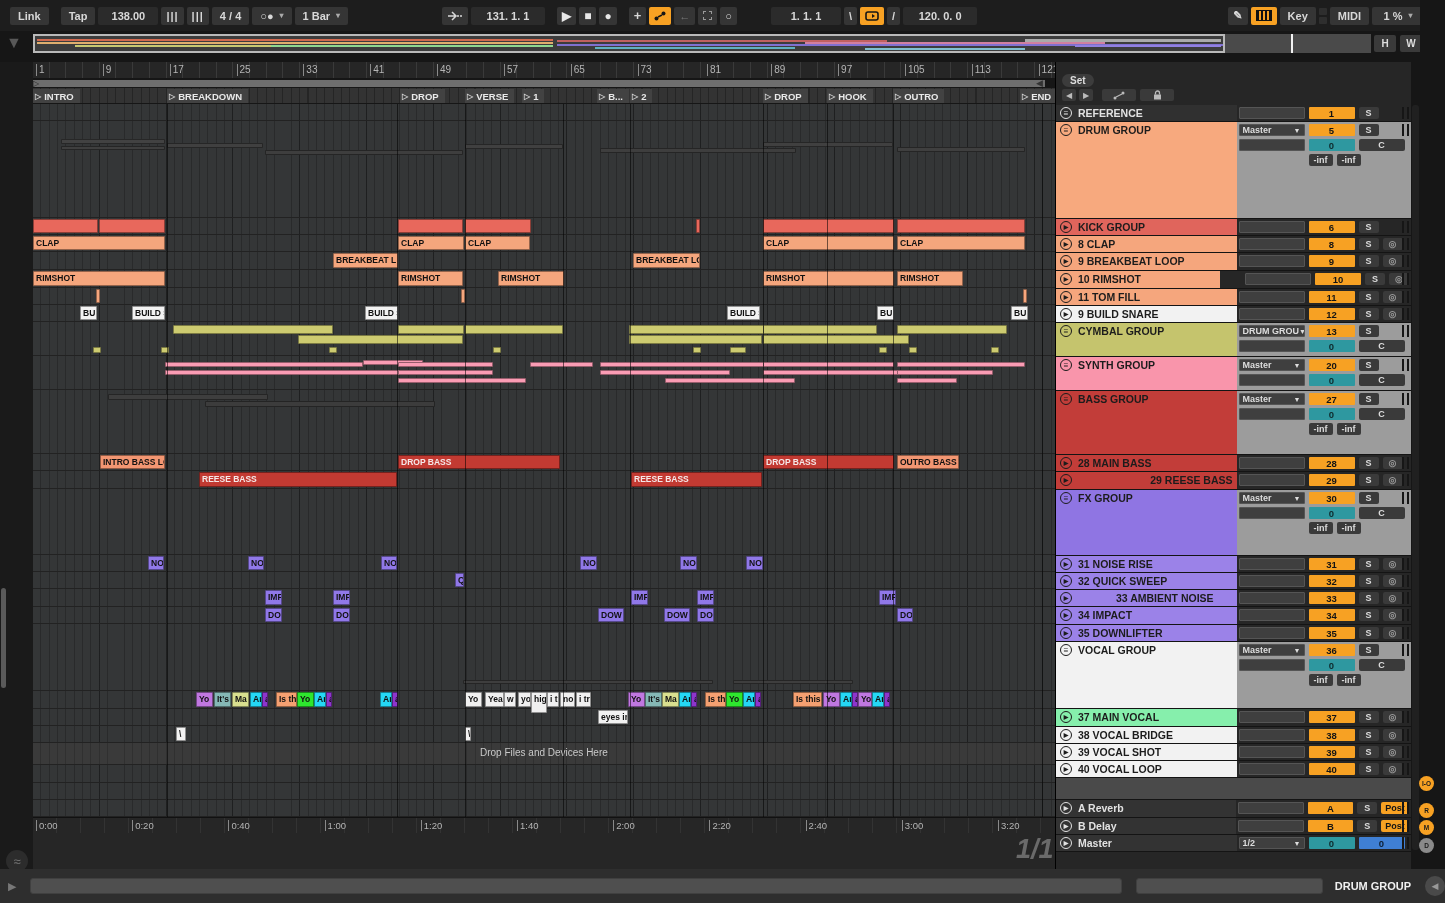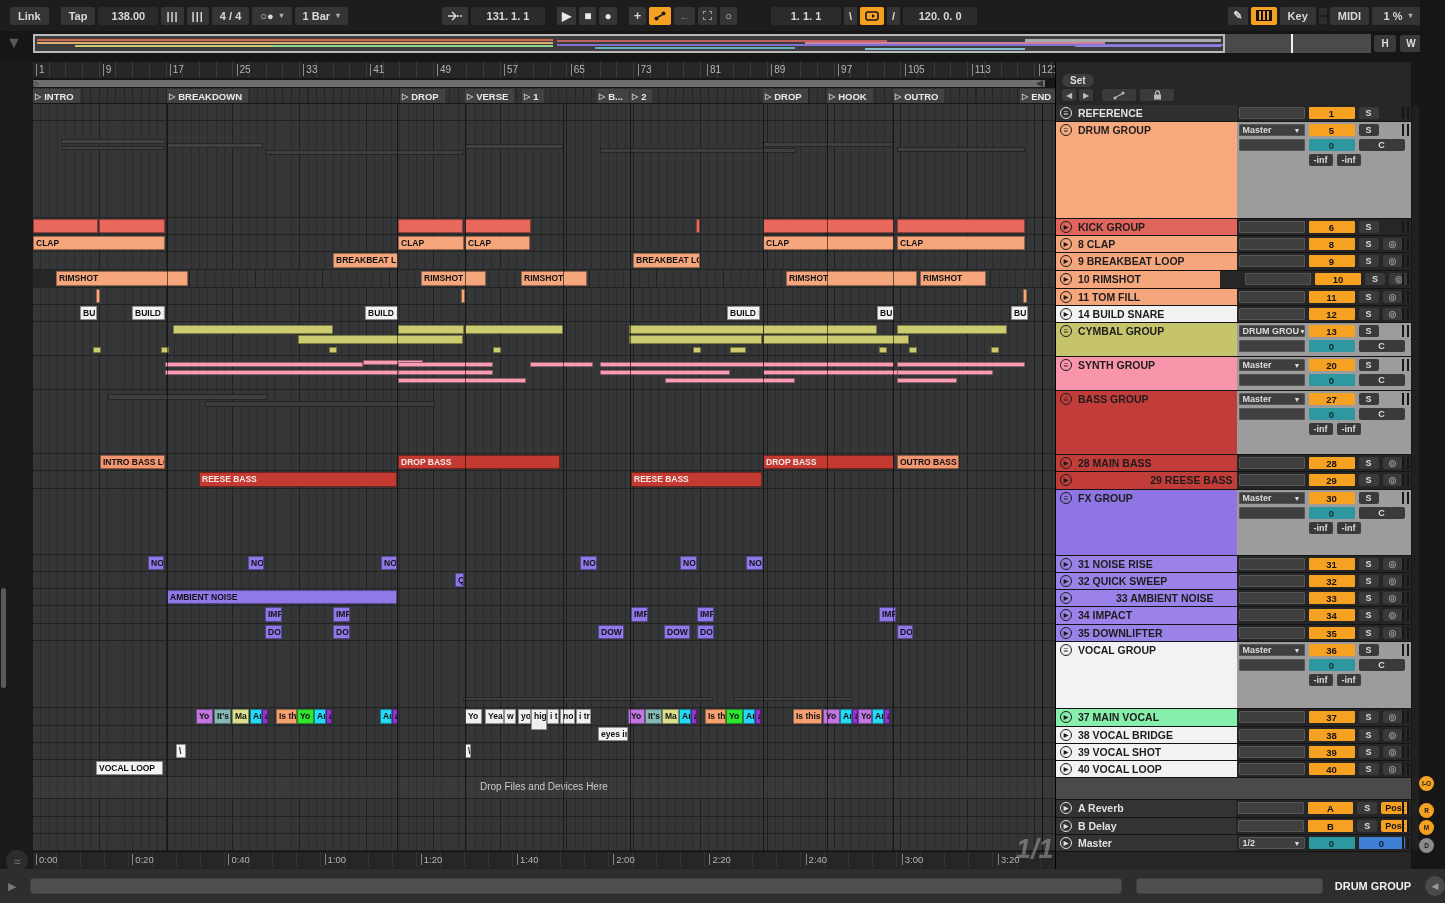--- a/index.html
+++ b/index.html
@@ -305,21 +305,21 @@
           <div class="clip dotted" style="left: 0px; width: 132px; top: 1px; height: 14px; background: rgb(245, 166, 125);"><span>CLAP</span></div>
           <div class="clip dotted" style="left: 365px; width: 66px; top: 1px; height: 14px; background: rgb(245, 166, 125);"><span>CLAP</span></div>
           <div class="clip dotted" style="left: 432px; width: 65px; top: 1px; height: 14px; background: rgb(245, 166, 125);"><span>CLAP</span></div>
           <div class="clip dotted" style="left: 730px; width: 131px; top: 1px; height: 14px; background: rgb(245, 166, 125);"><span>CLAP</span></div>
           <div class="clip dotted" style="left: 864px; width: 128px; top: 1px; height: 14px; background: rgb(245, 166, 125);"><span>CLAP</span></div>
         </div>
         <div class="lane" style="height: 18px;">
           <div class="clip dotted" style="left: 300px; width: 65px; top: 1px; height: 15px; background: rgb(245, 166, 125);"><span>BREAKBEAT L</span></div>
           <div class="clip dotted" style="left: 600px; width: 67px; top: 1px; height: 15px; background: rgb(245, 166, 125);"><span>BREAKBEAT LO</span></div>
         </div>
-        <div class="lane" style="height: 18px; margin-left: 23px;">
+        <div class="lane" style="height: 18px;">
           <div class="clip" style="left: 0px; width: 132px; top: 1px; height: 15px; background: rgb(245, 166, 125);"><span>RIMSHOT</span></div>
           <div class="clip" style="left: 365px; width: 65px; top: 1px; height: 15px; background: rgb(245, 166, 125);"><span>RIMSHOT</span></div>
           <div class="clip" style="left: 465px; width: 66px; top: 1px; height: 15px; background: rgb(245, 166, 125);"><span>RIMSHOT</span></div>
           <div class="clip" style="left: 730px; width: 131px; top: 1px; height: 15px; background: rgb(245, 166, 125);"><span>RIMSHOT</span></div>
           <div class="clip" style="left: 864px; width: 66px; top: 1px; height: 15px; background: rgb(245, 166, 125);"><span>RIMSHOT</span></div>
         </div>
         <div class="lane" style="height: 17px;">
           <div class="clip" style="left: 63px; width: 4px; top: 1px; height: 14px; background: rgb(245, 166, 125);"></div>
           <div class="clip" style="left: 428px; width: 4px; top: 1px; height: 14px; background: rgb(245, 166, 125);"></div>
           <div class="clip" style="left: 990px; width: 4px; top: 1px; height: 14px; background: rgb(245, 166, 125);"></div>
@@ -387,23 +387,20 @@
         <div class="lane" style="height: 17px;">
           <div class="clip" style="left: 115px; width: 16px; top: 1px; height: 14px; background: rgb(144, 120, 232);"><span>NO</span></div>
           <div class="clip" style="left: 215px; width: 16px; top: 1px; height: 14px; background: rgb(144, 120, 232);"><span>NO</span></div>
           <div class="clip" style="left: 348px; width: 16px; top: 1px; height: 14px; background: rgb(144, 120, 232);"><span>NO</span></div>
           <div class="clip" style="left: 547px; width: 17px; top: 1px; height: 14px; background: rgb(144, 120, 232);"><span>NO</span></div>
           <div class="clip" style="left: 647px; width: 17px; top: 1px; height: 14px; background: rgb(144, 120, 232);"><span>NO</span></div>
           <div class="clip" style="left: 713px; width: 17px; top: 1px; height: 14px; background: rgb(144, 120, 232);"><span>NO</span></div>
         </div>
         <div class="lane" style="height: 17px;">
           <div class="clip" style="left: 422px; width: 9px; top: 1px; height: 14px; background: rgb(144, 120, 232);"><span>Q</span></div>
-        </div>
-        <div class="lane" style="height: 17px;">
-          <div class="clip" style="left: 134px; width: 230px; top: 1px; height: 14px; background: rgb(144, 120, 232);"><span>AMBIENT NOISE</span></div>
         </div>
         <div class="lane" style="height: 18px;">
           <div class="clip" style="left: 232px; width: 17px; top: 1px; height: 15px; background: rgb(144, 120, 232);"><span>IMP</span></div>
           <div class="clip" style="left: 300px; width: 17px; top: 1px; height: 15px; background: rgb(144, 120, 232);"><span>IMP</span></div>
           <div class="clip" style="left: 598px; width: 17px; top: 1px; height: 15px; background: rgb(144, 120, 232);"><span>IMP</span></div>
           <div class="clip" style="left: 664px; width: 17px; top: 1px; height: 15px; background: rgb(144, 120, 232);"><span>IMP</span></div>
           <div class="clip" style="left: 846px; width: 17px; top: 1px; height: 15px; background: rgb(144, 120, 232);"><span>IMP</span></div>
         </div>
         <div class="lane" style="height: 17px;">
           <div class="clip" style="left: 232px; width: 17px; top: 1px; height: 14px; background: rgb(144, 120, 232);"><span>DO</span></div>
@@ -453,23 +450,20 @@
           <div class="clip" style="left: 825px; width: 14px; top: 1px; height: 15px; background: rgb(192, 119, 224);"><span>Yo</span></div>
           <div class="clip" style="left: 839px; width: 12px; top: 1px; height: 15px; background: rgb(37, 216, 245);"><span>An</span></div>
           <div class="clip" style="left: 851px; width: 6px; top: 1px; height: 15px; background: rgb(142, 53, 204);"><span>a</span></div>
         </div>
         <div class="lane" style="height: 17px;">
           <div class="clip dotted" style="left: 565px; width: 30px; top: 1px; height: 14px; background: rgb(242, 242, 242);"><span>eyes in</span></div>
         </div>
         <div class="lane" style="height: 17px;">
           <div class="clip" style="left: 143px; width: 10px; top: 1px; height: 14px; background: rgb(242, 242, 242);"><span>\</span></div>
           <div class="clip" style="left: 432px; width: 6px; top: 1px; height: 14px; background: rgb(242, 242, 242);"><span>\</span></div>
-        </div>
-        <div class="lane" style="height: 17px;">
-          <div class="clip dotted" style="left: 63px; width: 67px; top: 1px; height: 14px; background: rgb(242, 242, 242);"><span>VOCAL LOOP</span></div>
         </div>
         <div class="lane spacer" style="height: 22px;">
           <div class="drop-hint">Drop Files and Devices Here</div>
         </div>
         <div class="lane" style="height: 18px;"></div>
         <div class="lane" style="height: 17px;"></div>
         <div class="lane" style="height: 17px;"></div>
         <div class="secline" style="left: 134px;"></div>
         <div class="secline" style="left: 364px;"></div>
         <div class="secline" style="left: 432px;"></div>
@@ -627,21 +621,21 @@
               <span class="numbox">11</span>
               <span class="sq s">S</span>
               <span class="sq arm">◎</span>
             </div>
             <span class="meter"></span>
           </div>
         </div>
         <div class="hrow" style="height: 17px;">
           <div class="hname" style="background: rgb(242, 242, 242); color: rgb(28, 28, 28);">
             <span class="ticon" style="font-size: 6px;">▶</span>
-            <span>14 BUILD SNARE</span>
+            <span>9 BUILD SNARE</span>
           </div>
           <div class="hctrl">
             <div class="crow">
               <span class="routebox empty"></span>
               <span class="numbox">12</span>
               <span class="sq s">S</span>
               <span class="sq arm">◎</span>
             </div>
             <span class="meter"></span>
           </div>

